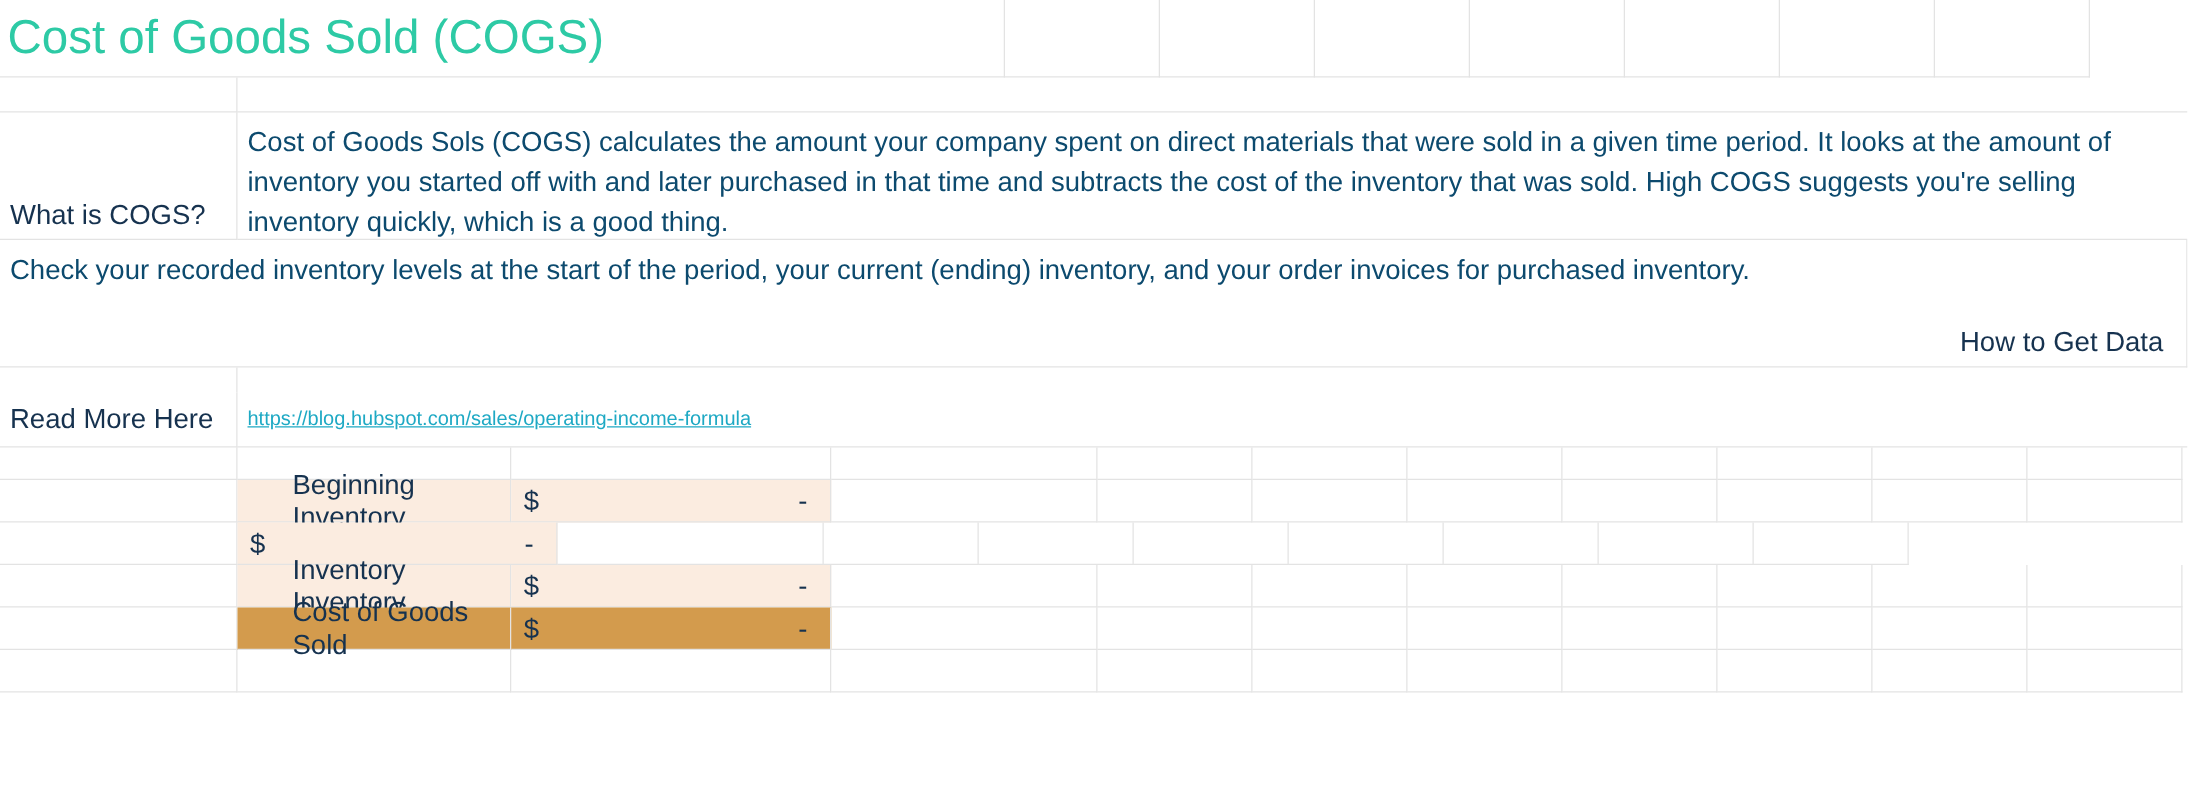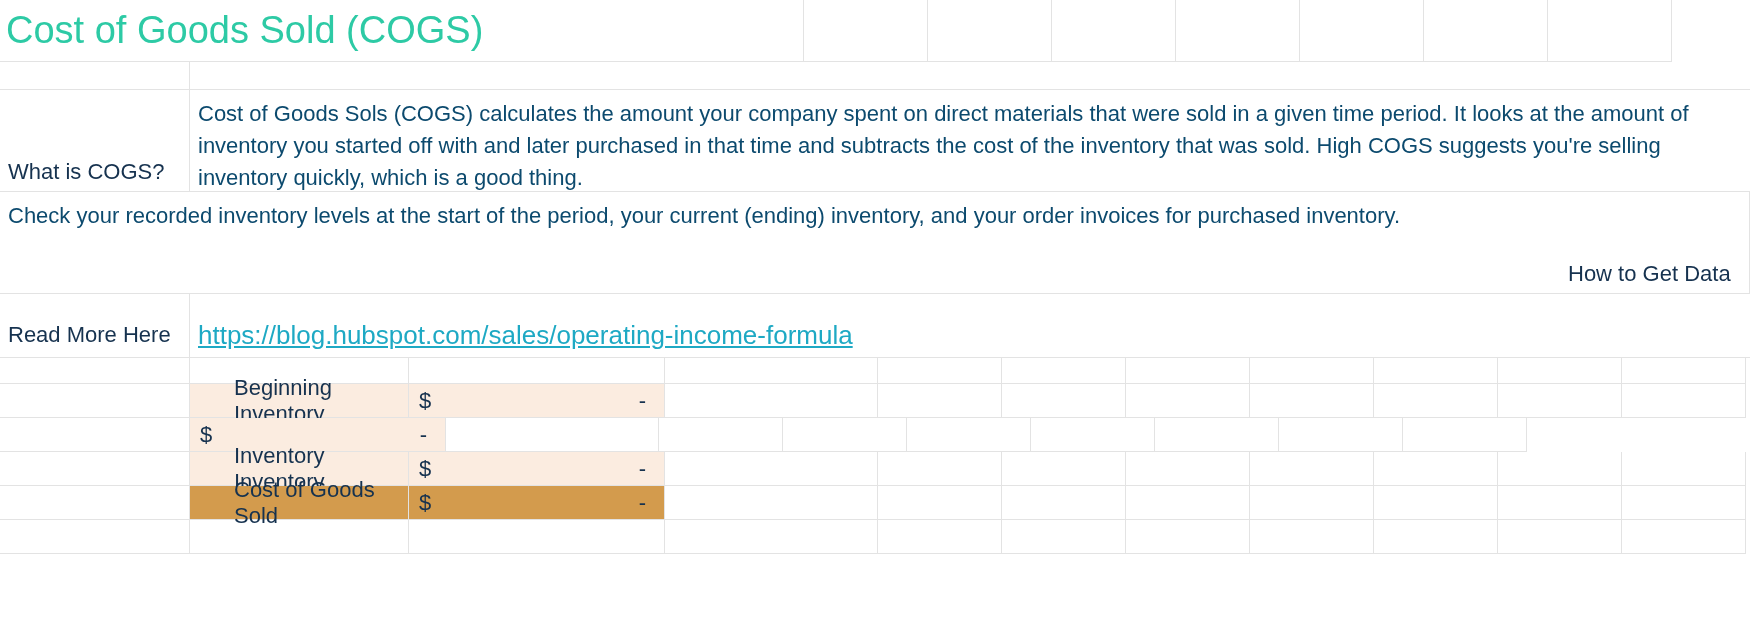--- a/index.html
+++ b/index.html
@@ -64,21 +64,21 @@
     color: #0c4a6e;
     line-height: 1.45;
     align-items: flex-end;
     padding-bottom: 6px;
     display: block;
     padding-top: 8px;
   }
   .link {
     color: #1ea9c4;
     text-decoration: underline;
-    font-size: 26px;
+    font-size: 16px;
   }
   .link-cell { align-items: center; }
 
   
   .mini-label {
     background: #fbece0;
     font-size: 22px;
     color: #16324f;
     justify-content: flex-end;
     align-items: center;

